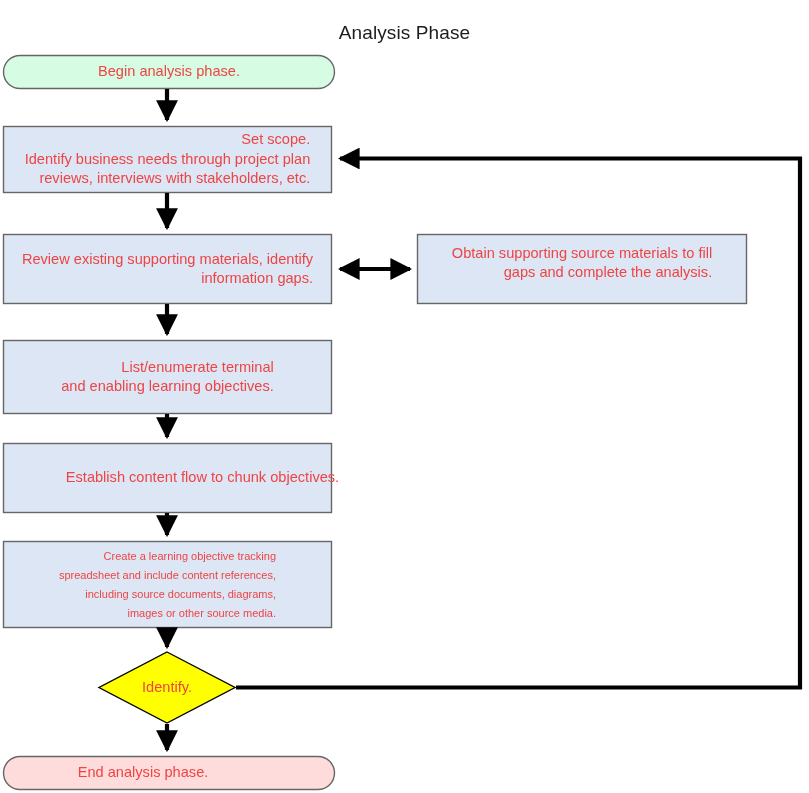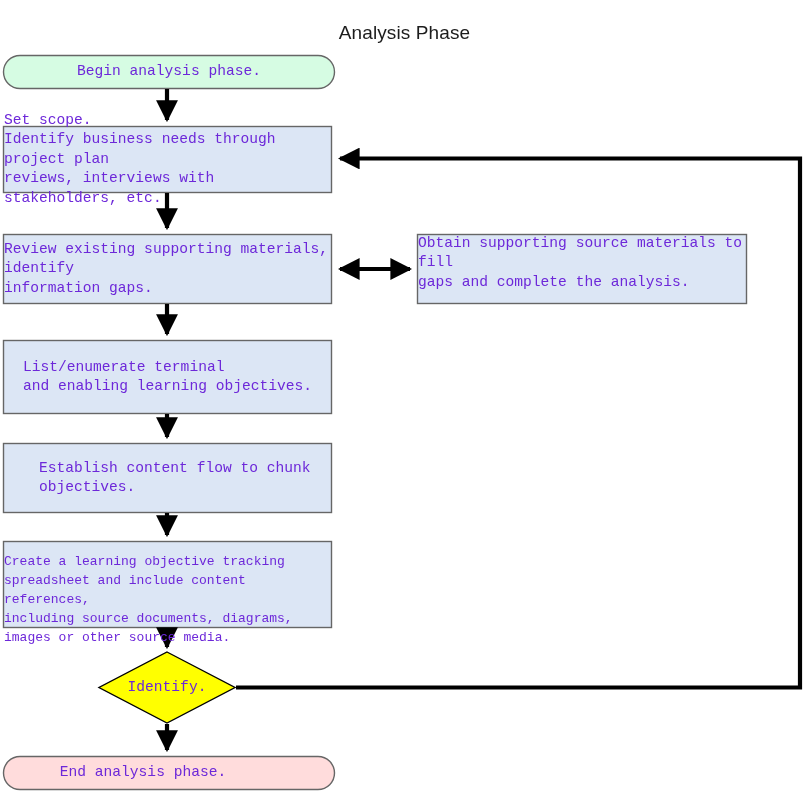--- a/index.html
+++ b/index.html
@@ -31,32 +31,30 @@
     font-size: 19px;
     color: #1c1c1c;
     letter-spacing: 0.1px;
   }
   
   .node-label {
     position: absolute;
     display: flex;
     align-items: center;
     justify-content: center;
-    text-align: left;
+    text-align: right;
     font-size: 14.6px;
     line-height: 19.5px;
-    color: #6d28d9;
+    color: #ef4444;
     pointer-events: none;
     white-space: pre-line;
-    font-family: Liberation Mono, monospace;
   }
   .node-label.small {
-    font-size: 13px;
+    font-size: 11px;
     line-height: 19px;
-    margin-top: 15px;
   }
 </style>
 </head>
 <body>
 
 <div id="canvas">
 
   <div class="diagram-title">Analysis Phase</div>
 
   <svg id="flow-svg" viewBox="0 0 809 793">

